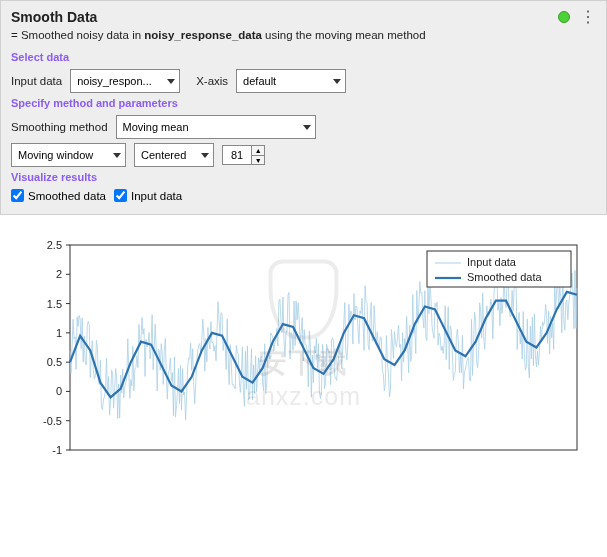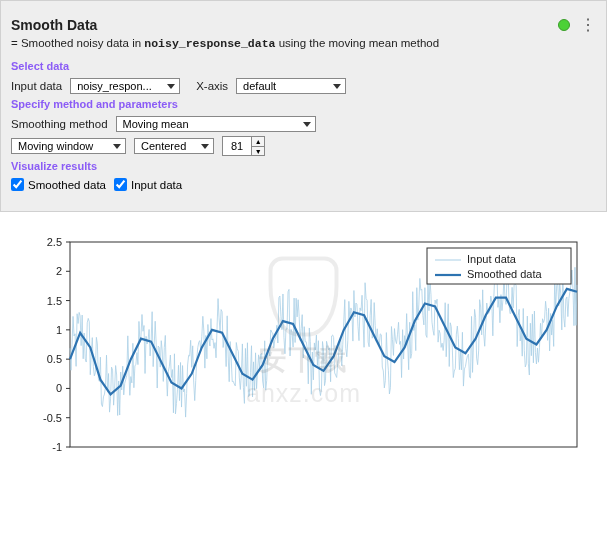--- a/index.html
+++ b/index.html
@@ -8,21 +8,21 @@
     font-size: 12px;
     background: #fff;
     width: 607px;
     height: 557px;
     overflow: hidden;
     position: relative;
   }
   .panel {
     background: #eeeeee;
     border: 1px solid #d0d0d0;
-    padding: 16px 10px;
+    padding: 8px 10px;
   }
   .header {
     display: flex;
     align-items: center;
     justify-content: space-between;
     margin-bottom: 4px;
   }
   .title {
     font-size: 14px;
     font-weight: bold;
@@ -33,28 +33,28 @@
     width: 12px; height: 12px; border-radius: 50%;
     background: #4cd137; border: 1px solid #3a9e29;
   }
   .kebab { font-size: 16px; color: #555; cursor: pointer; line-height: 1; }
   .var-row { margin: 2px 0 10px 0; display: flex; align-items: center; gap: 6px; flex-wrap: wrap; }
   .var-box {
     border: 1px solid #b8b8b8; background: #fff; padding: 2px 6px;
     font-family: "Courier New", monospace; font-size: 11px;
   }
   .desc { font-size: 11.5px; color: #222; }
-  .desc .mono { font-family: Liberation Mono, monospace; font-weight: bold; }
+  .desc .mono { font-family: Liberation Sans, sans-serif; font-weight: bold; }
   .section-title { font-size: 11px; font-weight: bold; margin: 0 0 6px 0; color: #8b5cf6; }
   .row { display: flex; align-items: center; gap: 8px; margin: 4px 0; flex-wrap: wrap; }
   .label { font-size: 11.5px; color: #222; }
   .dropdown {
     display: inline-flex; align-items: center;
     border: 1px solid #888; background: #fff;
-    height: 16px; padding: 0 4px 0 6px; font-size: 11px;
+    height: 24px; padding: 0 4px 0 6px; font-size: 11px;
     min-width: 80px; justify-content: space-between;
     cursor: pointer;
   }
   .dropdown .caret {
     width: 0; height: 0; margin-left: 6px;
     border-left: 4px solid transparent;
     border-right: 4px solid transparent;
     border-top: 5px solid #333;
   }
   .spinner {

